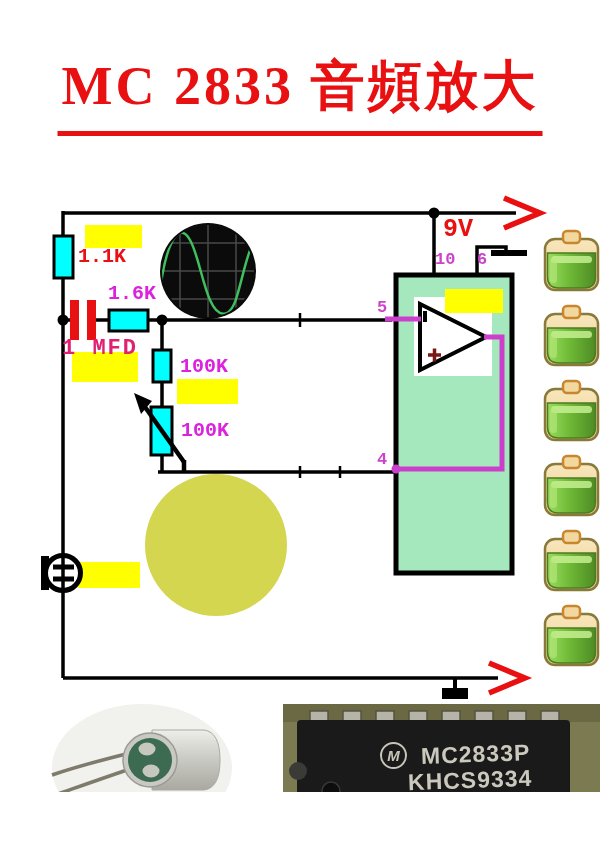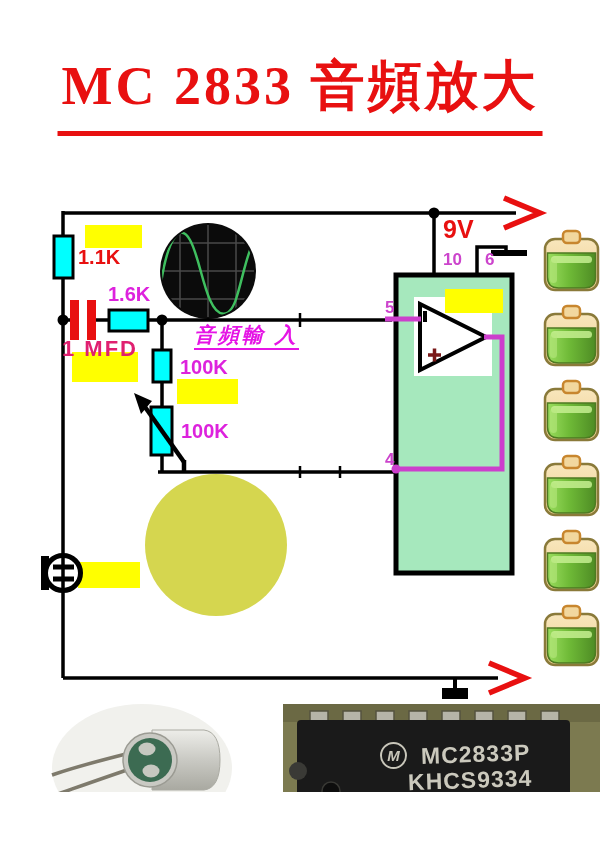--- a/index.html
+++ b/index.html
@@ -2,26 +2,26 @@
 <html><head>
 <meta charset="utf-8">
 <style>
   html,body{margin:0;padding:0;background:#ffffff;}
   #stage{position:relative;width:600px;height:792px;background:#ffffff;overflow:hidden;
          font-family:"Liberation Serif",serif;}
   .abs{position:absolute;}
   #title{position:absolute;left:50%;top:50px;transform:translateX(-50%);
          font-size:54px;font-weight:bold;color:#E81010;white-space:nowrap;
          letter-spacing:3px;border-bottom:5px solid #E81010;padding:0 4px 8px 4px;}
-  .lbl{position:absolute;font-family:Liberation Sans, sans-serif;font-weight:bold;
+  .lbl{position:absolute;font-family:Liberation Mono, monospace;font-weight:bold;
        white-space:nowrap;line-height:1;}
   .red{color:#E81010;}
   .mag{color:#DD22DD;}
   .pink{color:#E02070;}
-  .pin{color:#CC44CC;font-size:17px;margin-left:8px;}
+  .pin{color:#CC44CC;font-size:17px;}
   .sig{color:#E514E5;font-size:21px;font-style:italic;letter-spacing:3px;
        border-bottom:2.5px solid #E514E5;padding-bottom:3px;}
   #ic-name{color:#71301C;font-size:33px;letter-spacing:1px;}
   .chiptxt{position:absolute;font-family:"Liberation Sans",sans-serif;font-weight:bold;
            color:#CBC9BD;font-size:23px;letter-spacing:1px;transform:rotate(-2deg);
            white-space:nowrap;}
   #chip-logo{position:absolute;left:380px;top:742px;width:23px;height:23px;
              border:2.5px solid #C8C6BA;border-radius:50%;color:#C8C6BA;
              font-family:"Liberation Sans",sans-serif;font-weight:bold;font-style:italic;
              font-size:15px;text-align:center;line-height:23px;}
@@ -183,21 +183,20 @@
 
   <div id="title">MC 2833 音頻放大</div>
 
   <div class="lbl red" style="left:78px;top:247px;font-size:20px">1.1K</div>
   <div class="lbl mag" style="left:108px;top:284px;font-size:20px">1.6K</div>
   <div class="lbl pink" style="left:62px;top:338px;font-size:22px;letter-spacing:2px">1 MFD</div>
   <div class="lbl mag" style="left:180px;top:357px;font-size:20px">100K</div>
   <div class="lbl mag" style="left:181px;top:421px;font-size:20px">100K</div>
   <div class="lbl red" style="left:443px;top:217px;font-size:25px">9V</div>
 
-  <div class="lbl sig" style="left:194px;top:324px">音頻輸 入</div>
 
   <div class="lbl pin" style="left:435px;top:251px">10</div>
   <div class="lbl pin" style="left:477px;top:251px">6</div>
   <div class="lbl pin" style="left:377px;top:299px">5</div>
   <div class="lbl pin" style="left:377px;top:451px">4</div>
 
 
   <div class="chiptxt" style="left:421px;top:741px">MC2833P</div>
   <div class="chiptxt" style="left:408px;top:767px">KHCS9334</div>
   <div id="chip-logo">M</div>

